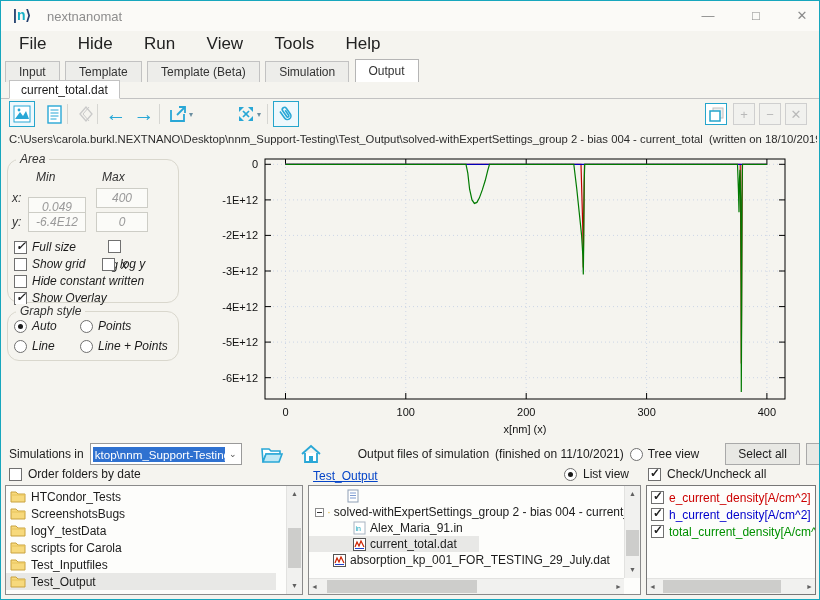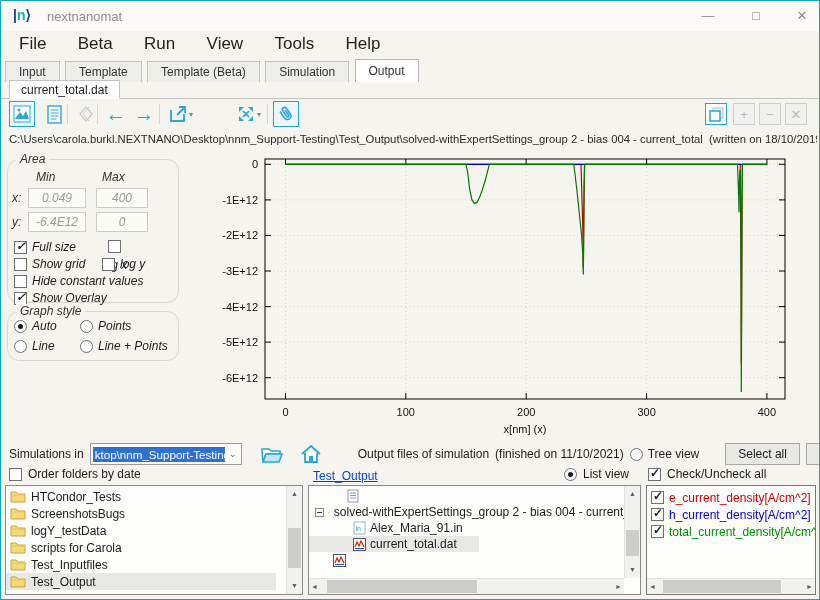--- a/index.html
+++ b/index.html
@@ -81,21 +81,21 @@
   <div class="titlebar">
     <span class="logo"><span class="brk">|</span><span class="en">n</span><span class="brk">⟩</span></span>
     <span class="title-text">nextnanomat</span>
     <span class="winctl" style="left:692px;">—</span>
     <span class="winctl" style="left:740px;">□</span>
     <span class="winctl" style="left:786px;">✕</span>
   </div>
 
   <div class="menubar">
     <span class="menu-item" style="margin-left:4px;">File</span>
-    <span class="menu-item">Beta</span>
+    <span class="menu-item">Hide</span>
     <span class="menu-item">Run</span>
     <span class="menu-item">View</span>
     <span class="menu-item">Tools</span>
     <span class="menu-item">Help</span>
   </div>
 
   <div class="tabstrip">
     <span class="tab">Input</span>
     <span class="tab">Template</span>
     <span class="tab">Template (Beta)</span>
@@ -202,21 +202,21 @@
 
   <div class="pathline">
     <span>C:\Users\carola.burkl.NEXTNANO\Desktop\nnm_Support-Testing\Test_Output\solved-withExpertSettings_group 2 - bias 004 - current_total</span>&nbsp;&nbsp;<span>(written on 18/10/2019)</span>
   </div>
 
   <div class="groupbox" style="left:6px; top:158px; width:172px; height:144px;">
     <span class="gb-title">Area</span>
     <span class="minmax-label" style="left:28px; top:10px;">Min</span>
     <span class="minmax-label" style="left:94px; top:10px;">Max</span>
     <span class="minmax-label" style="left:4px; top:31px;">x:</span>
-    <span class="fld" style="left:20px; top:28px; width:58px;">0.049</span>
+    <span class="fld" style="left:20px; top:37px; width:58px;">0.049</span>
     <span class="fld" style="left:88px; top:28px; width:52px;">400</span>
     <span class="minmax-label" style="left:4px; top:55px;">y:</span>
     <span class="fld" style="left:20px; top:52px; width:58px;">-6.4E12</span>
     <span class="fld" style="left:88px; top:52px; width:52px;">0</span>
     <span class="ctl-row" style="left:6px; top:80px;">
         <span class="cb on"></span>
         <span>Full size</span>
       </span>
     <span class="ctl-row" style="left:94px; top:80px;flex-direction:column;">
         <span class="cb"></span>
@@ -225,21 +225,21 @@
     <span class="ctl-row" style="left:6px; top:97px;">
         <span class="cb"></span>
         <span>Show grid</span>
       </span>
     <span class="ctl-row" style="left:94px; top:97px;">
         <span class="cb"></span>
         <span>log y</span>
       </span>
     <span class="ctl-row" style="left:6px; top:114px;">
         <span class="cb"></span>
-        <span>Hide constant values</span>
+        <span>Hide constant written</span>
       </span>
     <span class="ctl-row" style="left:6px; top:131px;">
         <span class="cb on"></span>
         <span>Show Overlay</span>
       </span>
   </div>
 
   <div class="groupbox" style="left:6px; top:310px; width:172px; height:50px;">
     <span class="gb-title">Graph style</span>
     <span class="ctl-row" style="left:6px; top:7px;">
@@ -449,20 +449,21 @@
             <line x1="2" y1="10.5" x2="11" y2="10.5" stroke="#2244cc"></line>
           </svg>
           <span>current_total.dat</span>
         </div>
       <div class="trow" style="padding-left:24px;">
           <svg width="13" height="13" viewBox="0 0 13 13">
             <rect x="0.5" y="0.5" width="12" height="12" fill="#fff" stroke="#555"></rect>
             <polyline points="2,9 4,4 6,8 8,3 11,9" fill="none" stroke="#cc2200" stroke-width="1.2"></polyline>
             <line x1="2" y1="10.5" x2="11" y2="10.5" stroke="#2244cc"></line>
           </svg>
+          <span>absorption_kp_001_FOR_TESTING_29_July.dat</span>
         </div>
     </div>
     <div class="vscroll" style="bottom:16px;">
       <div class="sarrow" style="line-height:16px;">▲</div>
       <div class="sthumb" style="left:1px; right:1px; top:44px; height:26px;"></div>
       <div class="sarrow" style="position:absolute; bottom:0; width:100%; line-height:16px;">▼</div>
     </div>
     <div class="hscroll" style="right:16px;">
       <span class="sarrow" style="position:absolute; left:2px; line-height:16px;">◄</span>
       <div class="sthumb" style="top:1px; bottom:1px; left:18px; width:150px;"></div>

